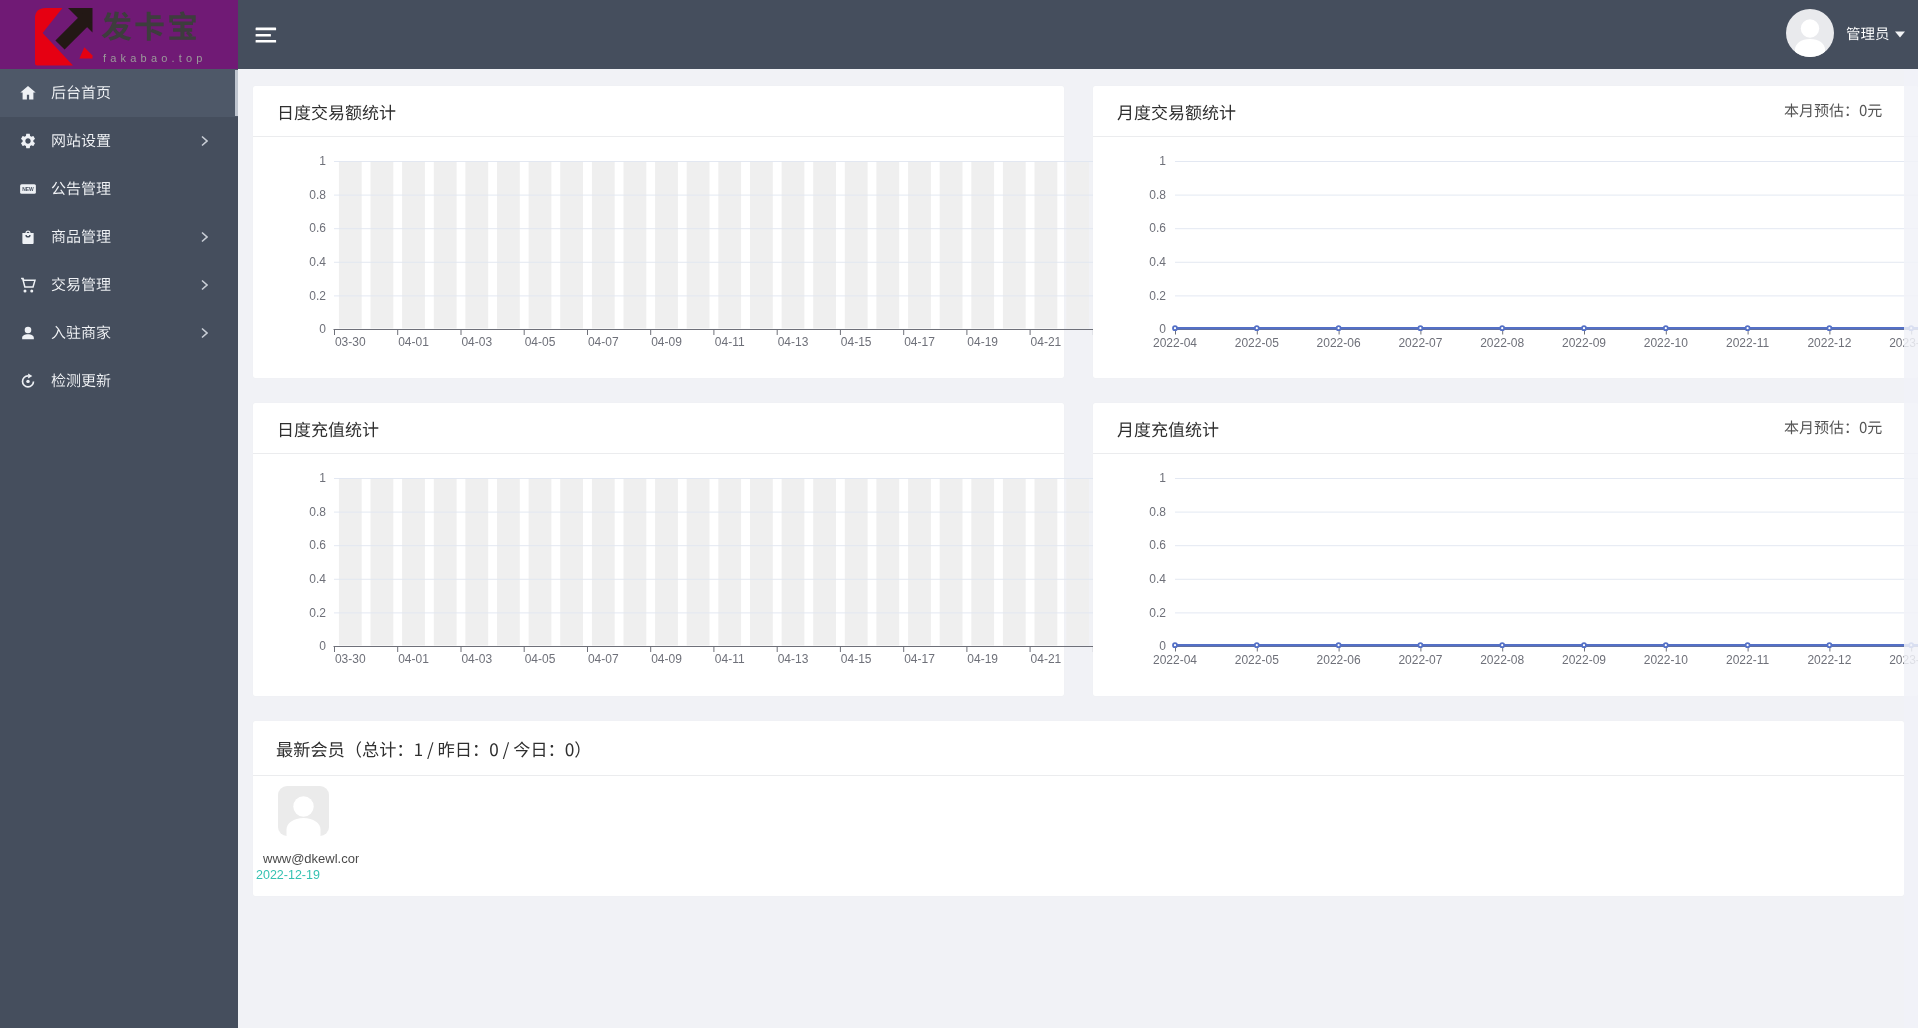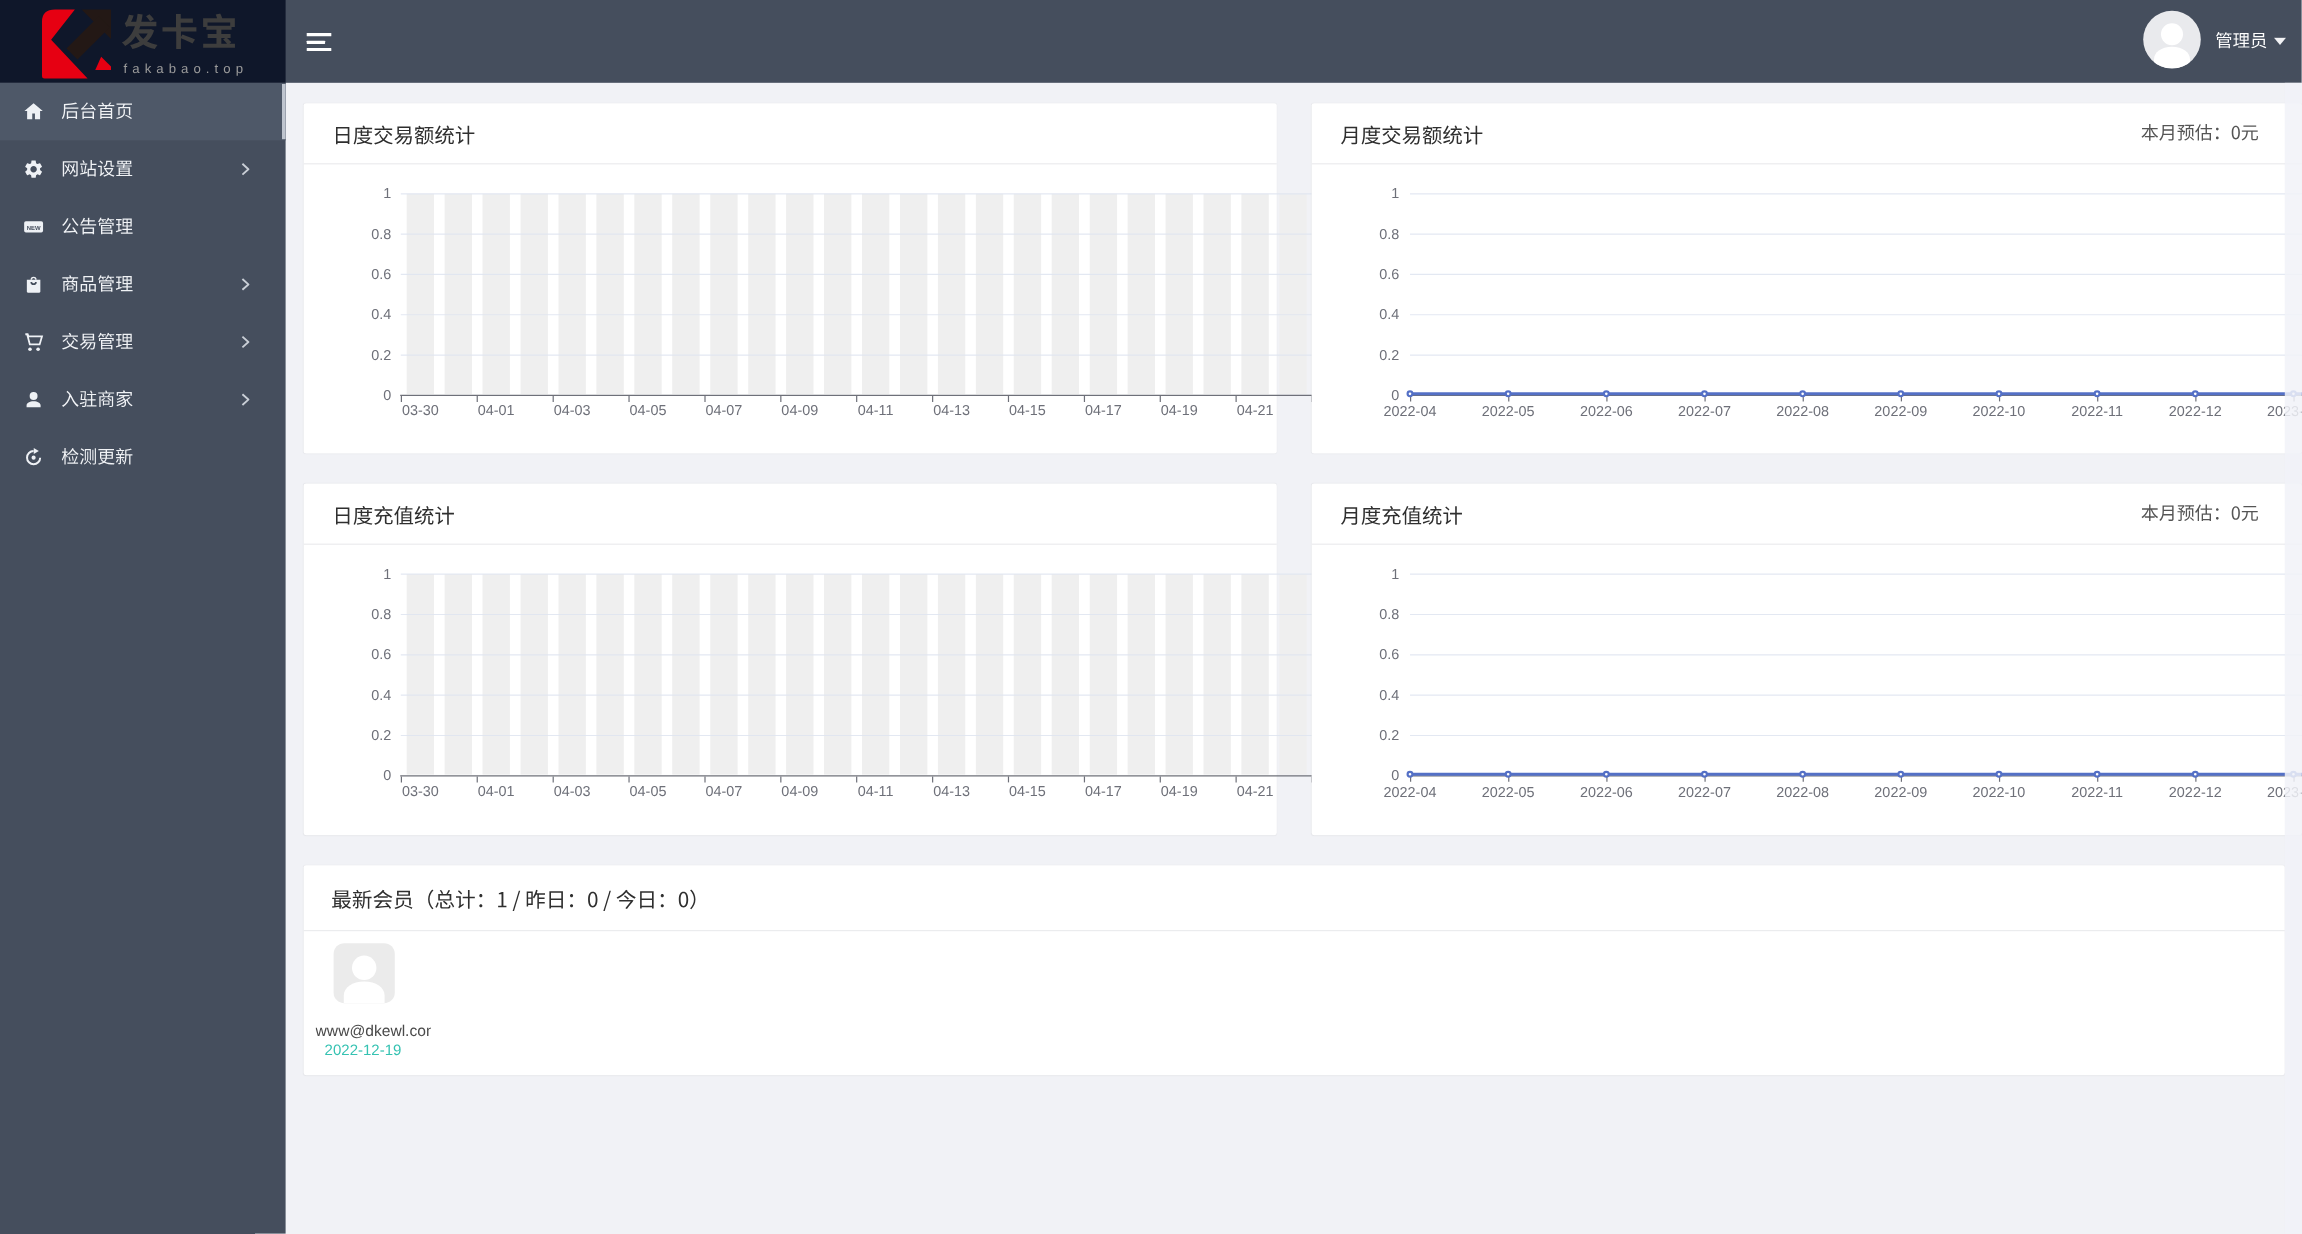--- a/index.html
+++ b/index.html
@@ -14,21 +14,21 @@
       <g transform="translate(0,0.0)">
         <path transform="scale(0.014500,-0.014500)" d="M211 438V-81H287V-47H771V-79H845V168H287V237H792V438ZM771 12H287V109H771ZM440 623C451 603 462 580 471 559H101V394H174V500H839V394H915V559H548C539 584 522 614 507 637ZM287 380H719V294H287ZM167 844C142 757 98 672 43 616C62 607 93 590 108 580C137 613 164 656 189 703H258C280 666 302 621 311 592L375 614C367 638 350 672 331 703H484V758H214C224 782 233 806 240 830ZM590 842C572 769 537 699 492 651C510 642 541 626 554 616C575 640 595 669 612 702H683C713 665 742 618 755 589L816 616C805 640 784 672 761 702H940V758H638C648 781 656 805 663 829Z"></path>
         <path transform="translate(14.5,0) scale(0.014500,-0.014500)" d="M476 540H629V411H476ZM694 540H847V411H694ZM476 728H629V601H476ZM694 728H847V601H694ZM318 22V-47H967V22H700V160H933V228H700V346H919V794H407V346H623V228H395V160H623V22ZM35 100 54 24C142 53 257 92 365 128L352 201L242 164V413H343V483H242V702H358V772H46V702H170V483H56V413H170V141C119 125 73 111 35 100Z"></path>
         <path transform="translate(29.0,0) scale(0.014500,-0.014500)" d="M268 730H735V616H268ZM190 795V551H817V795ZM455 327V235C455 156 427 49 66 -22C83 -38 106 -67 115 -84C489 0 535 129 535 234V327ZM529 65C651 23 815 -42 898 -84L936 -20C850 21 685 82 566 120ZM155 461V92H232V391H776V99H856V461Z"></path>
       </g>
     </svg></div>
 <svg style="position:absolute;left:1895px;top:31px" width="11" height="7">
     <polygon points="0,0.5 10,0.5 5,6.5" fill="#f2f3f5"></polygon>
   </svg>
 <div style="position:absolute;left:0;top:0;width:238px;height:1028px;background:#454e5d"></div>
-<div style="position:absolute;left:0;top:0;width:238px;height:69px;background:#0f172a">
+<div style="position:absolute;left:0;top:0;width:238px;height:69px;background:#701a75">
     <svg style="position:absolute;left:0;top:0" width="120" height="69">
       <path d="M37 65.5 Q35 65.5 35 63.5 L35 18 Q35 8 45.9 8 L62.4 8 L42.6 33.1 L73 65.5 Z" fill="#e60012"></path>
       <polygon points="68,8 92.5,8 92.5,32.5" fill="#231815"></polygon>
       <polygon points="55.4,40.4 82.3,13.5 91.5,22.7 64.6,49.6" fill="#231815"></polygon>
       <path d="M84.3 47.2 L92.5 55.4 L92.5 58.4 L79.4 58.4 Z" fill="#e60012"></path>
     </svg>
     <div style="position:absolute;left:101px;top:11px"><svg style="vertical-align:top;" width="99" height="36" viewBox="0 -27 99 36" fill="#3d3d3d">
         <g transform="translate(0,0.0)">
           <path transform="scale(0.031000,-0.031000)" d="M668 791C706 746 759 683 784 646L882 709C855 745 800 805 761 846ZM134 501C143 516 185 523 239 523H370C305 330 198 180 19 85C48 62 91 14 107 -12C229 55 320 142 389 248C420 197 456 151 496 111C420 67 332 35 237 15C260 -12 287 -59 301 -91C409 -63 509 -24 595 31C680 -25 782 -66 904 -91C920 -58 953 -8 979 18C870 36 776 67 697 109C779 185 844 282 884 407L800 446L778 441H484C494 468 503 495 512 523H945L946 638H541C555 700 566 766 575 835L440 857C431 780 419 707 403 638H265C291 689 317 751 334 809L208 829C188 750 150 671 138 651C124 628 110 614 95 609C107 580 126 526 134 501ZM593 179C542 221 500 270 467 325H713C682 269 641 220 593 179Z"></path>
           <path transform="translate(33.0,0) scale(0.031000,-0.031000)" d="M409 850V496H46V377H414V-89H542V196C644 153 783 91 851 54L919 162C840 200 683 261 584 298L542 236V377H957V496H536V616H861V731H536V850Z"></path>
@@ -503,14 +503,14 @@
           <path transform="translate(288.8,0) scale(0.017200,-0.017200)" d="M278 -13C417 -13 506 113 506 369C506 623 417 746 278 746C138 746 50 623 50 369C50 113 138 -13 278 -13ZM278 61C195 61 138 154 138 369C138 583 195 674 278 674C361 674 418 583 418 369C418 154 361 61 278 61Z"></path>
           <path transform="translate(298.3,0) scale(0.017200,-0.017200)" d="M305 380C305 575 226 734 106 856L46 825C161 706 232 558 232 380C232 202 161 54 46 -65L106 -96C226 26 305 185 305 380Z"></path>
         </g>
       </svg></div>
     <div style="position:absolute;left:0;right:0;top:54px;height:1px;background:#ebecee"></div>
     <div style="position:absolute;left:25px;top:65px;width:51px;height:50px;border-radius:9px;background:#ebebeb;overflow:hidden"><svg width="51" height="50" viewBox="0 0 51 50" fill="#fff">
         <circle cx="25.5" cy="20.5" r="10.2"></circle>
         <path d="M25.5 32c9.8 0 17 5.2 17 11.5V50h-34v-6.5C8.5 37.2 15.7 32 25.5 32z"></path>
       </svg></div>
     <div style="position:absolute;left:10px;top:130px;width:96px;overflow:hidden;white-space:nowrap;font-size:13px;color:#4a4a4a;font-family:'Liberation Sans',sans-serif">www@dkewl.com</div>
-    <div style="position:absolute;left:3px;top:147px;width:93px;text-align:center;font-size:12.5px;color:#35c2b2;font-family:'Liberation Sans',sans-serif">2022-12-19</div>
+    <div style="position:absolute;left:3px;top:147px;width:93px;text-align:left;font-size:12.5px;color:#35c2b2;font-family:'Liberation Sans',sans-serif">2022-12-19</div>
   </div>
 <div style="position:absolute;left:1904px;top:69px;width:14px;height:959px;background:rgba(241,242,248,0.85)"></div>
 </body></html>

